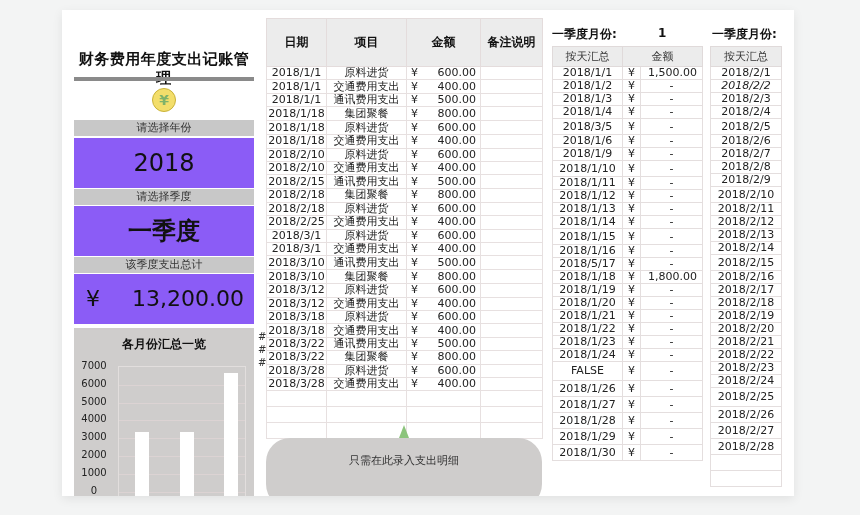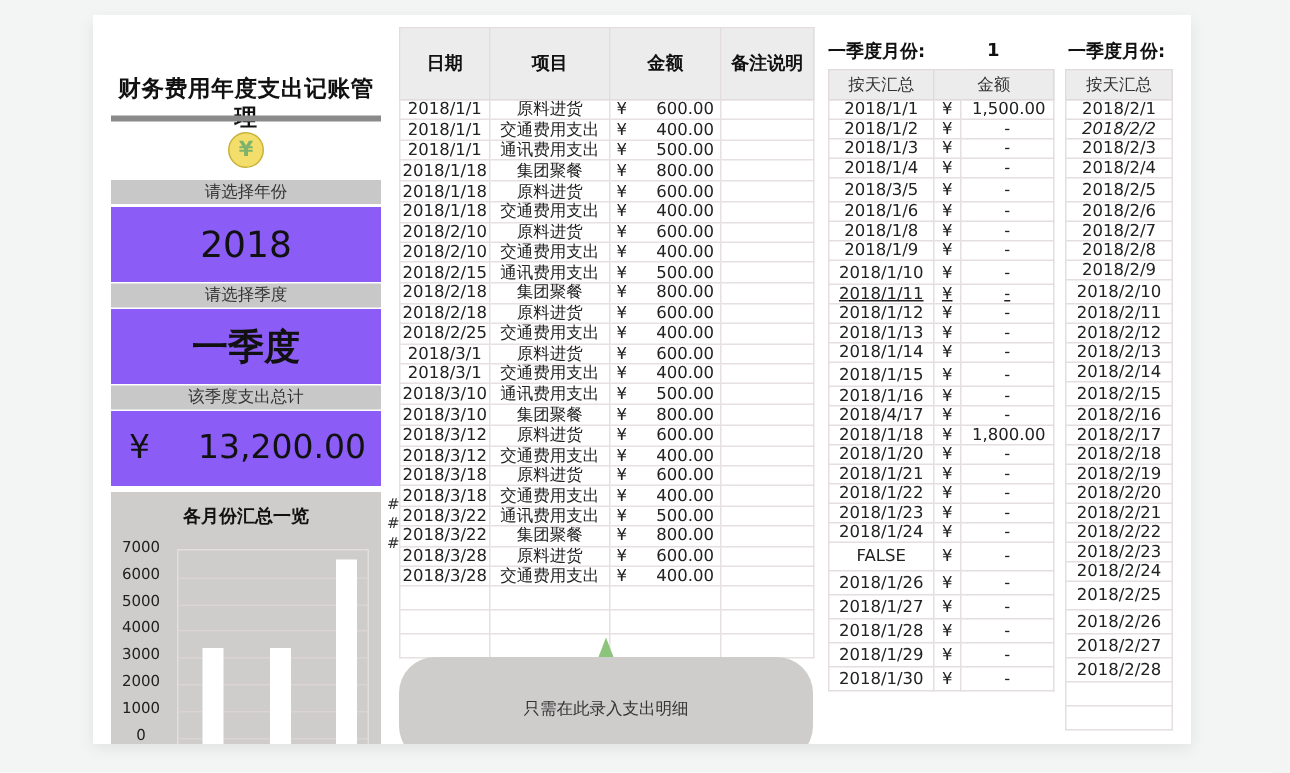--- a/index.html
+++ b/index.html
@@ -30,21 +30,21 @@
 
   
   .ledger { position: absolute; left: 204px; top: 8px; width: 276px; }
   table { border-collapse: collapse; table-layout: fixed; }
   .ledger table { width: 276px; }
   .ledger th { background: #ececec; height: 48px; font-size: 12px; font-weight: bold; border: 1px solid #e4dcdc; color: #111; }
   .ledger td { height: 13.4px; font-size: 11px; line-height: 12px; border: 1px solid #e7e0e0; text-align: center; white-space: nowrap; overflow: hidden; padding: 0; color: #222; }
   .ledger td.amt { text-align: right; padding-right: 4px; position: relative; }
   .ledger td.amt .yen { position: absolute; left: 4px; }
   .hash { position: absolute; left: 196px; font-size: 10px; color: #333; }
-  .note-box { position: absolute; left: 204px; top: 428px; width: 276px; height: 70px; background: #cfcdcc; text-align: center; font-family: "DejaVu Serif", "Liberation Serif", serif; font-size: 11px; line-height: 14px; padding-top: 28px; color: #333; border-radius: 24px; }
+  .note-box { position: absolute; left: 204px; top: 428px; width: 276px; height: 70px; background: #cfcdcc; text-align: center; font-family: "DejaVu Serif", "Liberation Serif", serif; font-size: 11px; line-height: 14px; padding-top: 16px; color: #333; border-radius: 24px; }
   .arrow { position: absolute; left: 337px; top: 415px; width: 0; height: 0; border-left: 5px solid transparent; border-right: 5px solid transparent; border-bottom: 13px solid #8cc47c; }
 
   
   .month-head { position: absolute; top: 16px; font-size: 12px; font-weight: bold; color: #111; }
   .sum1 { position: absolute; left: 490px; top: 36px; width: 150px; }
   .sum1 table { width: 150px; }
   .sum2 { position: absolute; left: 648px; top: 36px; width: 72px; }
   .sum2 table { width: 72px; }
   .sum th { background: #ececec; height: 20px; font-size: 11px; font-weight: normal; border: 1px solid #e0dada; color: #333; }
   .sum td { font-size: 11px; border: 1px solid #e4dede; text-align: center; white-space: nowrap; padding: 0; color: #222; line-height: 12px; }
@@ -332,35 +332,30 @@
             <td>2018/3/5</td>
             <td class="yen">¥</td>
             <td class="dash">-</td>
           </tr>
           <tr style="height: 13px;">
             <td>2018/1/6</td>
             <td class="yen">¥</td>
             <td class="dash">-</td>
           </tr>
           <tr style="height: 13px;">
-            <td>2018/1/8</td>
-            <td class="yen">¥</td>
-            <td class="dash">-</td>
-          </tr>
-          <tr style="height: 13px;">
             <td>2018/1/9</td>
             <td class="yen">¥</td>
             <td class="dash">-</td>
           </tr>
           <tr style="height: 16px;">
             <td>2018/1/10</td>
             <td class="yen">¥</td>
             <td class="dash">-</td>
           </tr>
-          <tr style="height: 13px; text-decoration: underline;">
+          <tr style="height: 13px;">
             <td>2018/1/11</td>
             <td class="yen">¥</td>
             <td class="dash">-</td>
           </tr>
           <tr style="height: 13px;">
             <td>2018/1/12</td>
             <td class="yen">¥</td>
             <td class="dash">-</td>
           </tr>
           <tr style="height: 13px;">
@@ -377,28 +372,33 @@
             <td>2018/1/15</td>
             <td class="yen">¥</td>
             <td class="dash">-</td>
           </tr>
           <tr style="height: 13px;">
             <td>2018/1/16</td>
             <td class="yen">¥</td>
             <td class="dash">-</td>
           </tr>
           <tr style="height: 13px;">
-            <td>2018/4/17</td>
+            <td>2018/5/17</td>
             <td class="yen">¥</td>
             <td class="dash">-</td>
           </tr>
           <tr style="height: 13px;">
             <td>2018/1/18</td>
             <td class="yen">¥</td>
             <td class="val">1,800.00</td>
+          </tr>
+          <tr style="height: 13px;">
+            <td>2018/1/19</td>
+            <td class="yen">¥</td>
+            <td class="dash">-</td>
           </tr>
           <tr style="height: 13px;">
             <td>2018/1/20</td>
             <td class="yen">¥</td>
             <td class="dash">-</td>
           </tr>
           <tr style="height: 13px;">
             <td>2018/1/21</td>
             <td class="yen">¥</td>
             <td class="dash">-</td>

